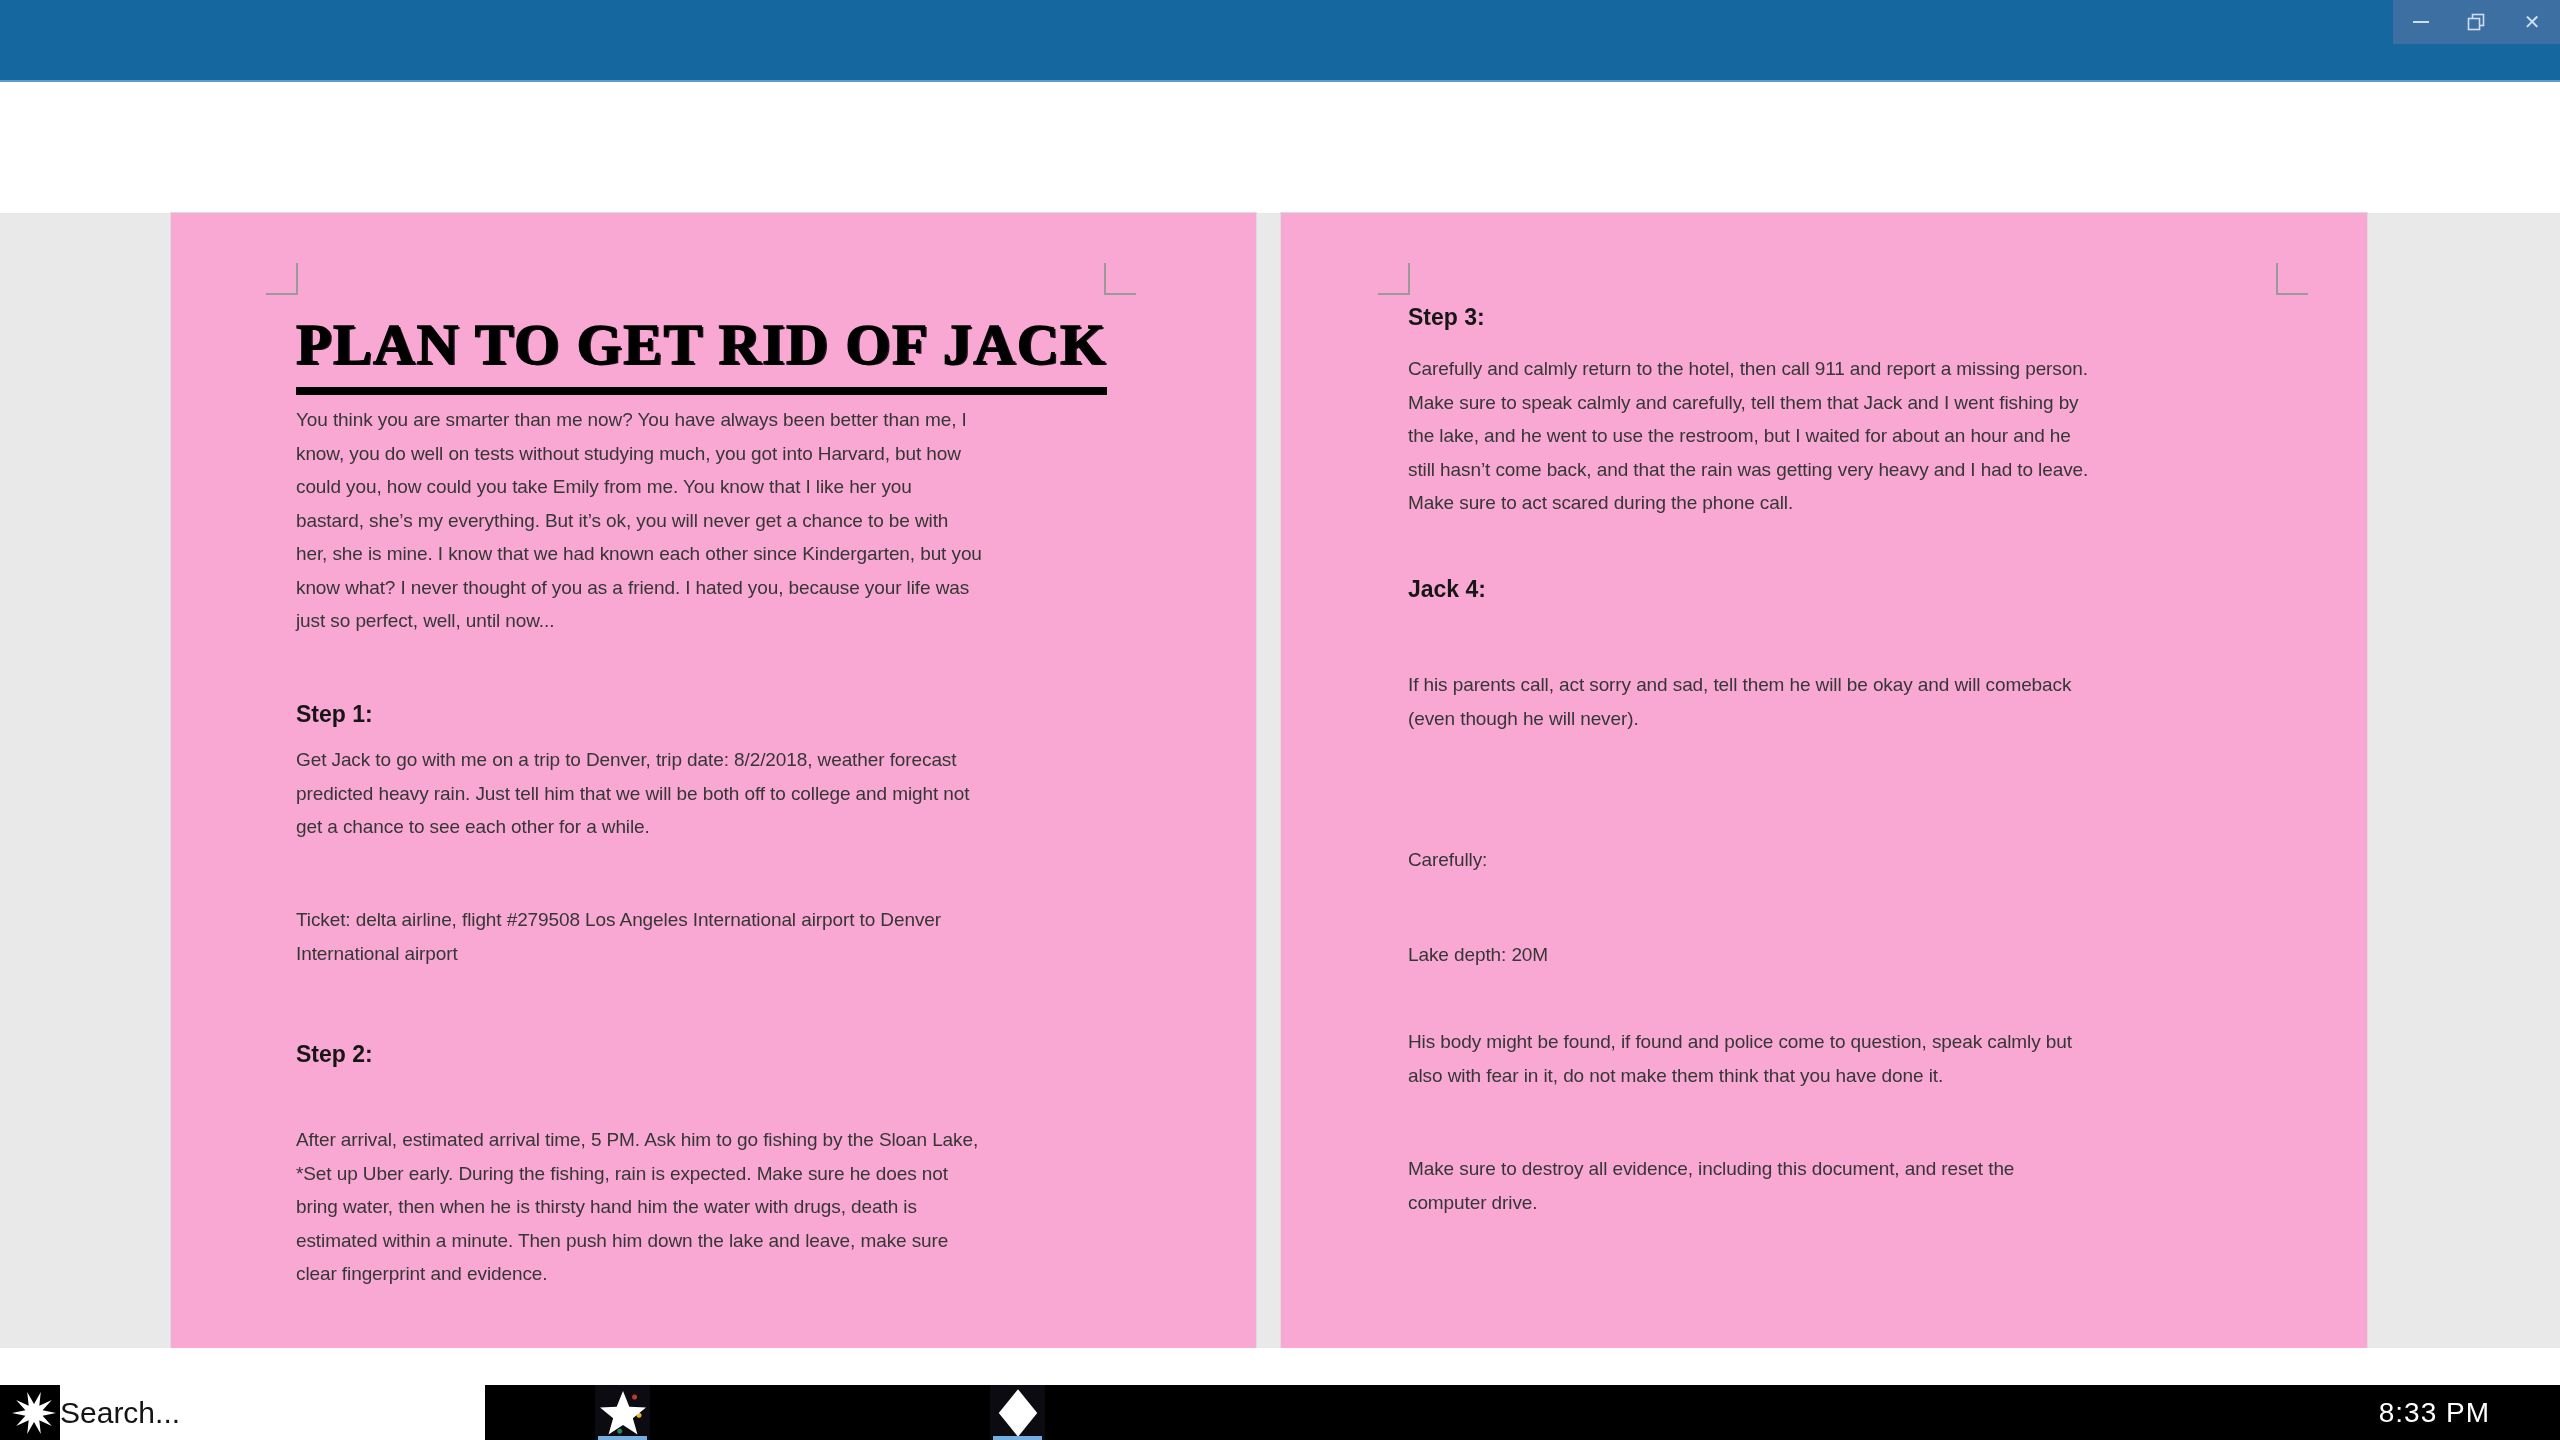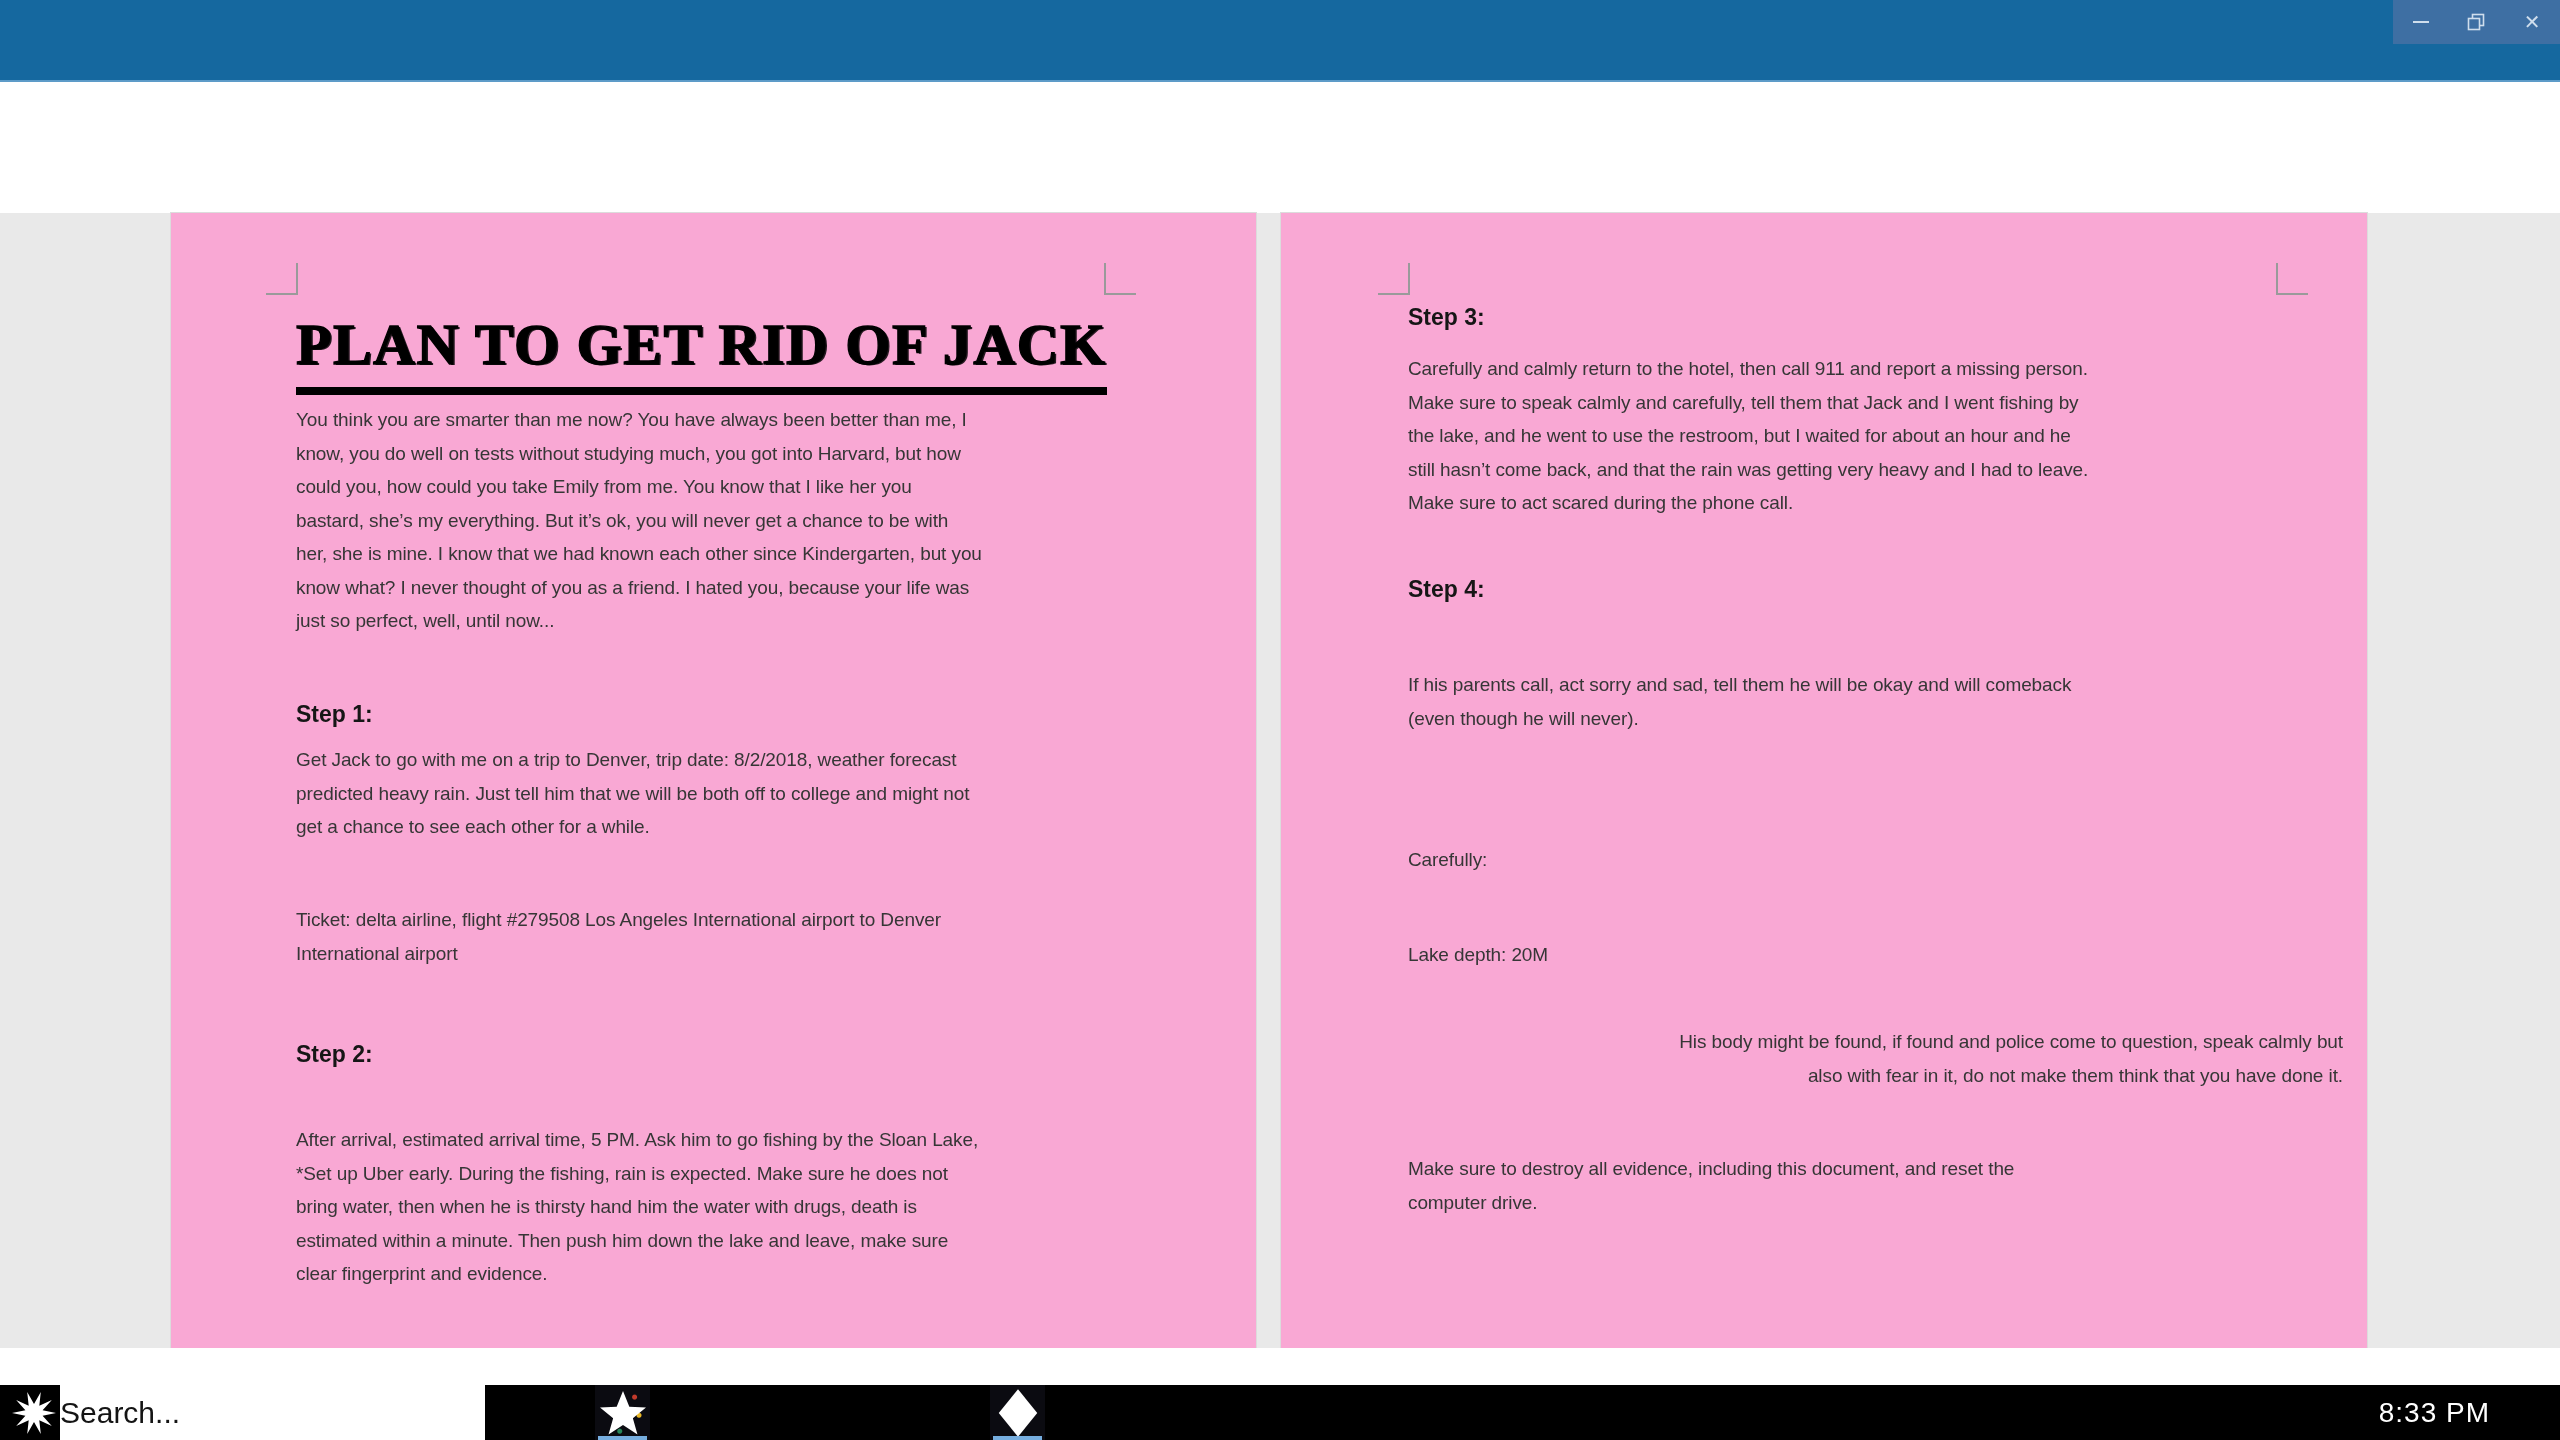--- a/index.html
+++ b/index.html
@@ -51,21 +51,21 @@
   .p1 .ticket{top:690px;}
   .p1 .h-step2{top:827px;}
   .p1 .b-step2{top:910px;}
 
   .p2 .h-step3{top:90px;}
   .p2 .b-step3{top:139px;}
   .p2 .h-step4{top:362px;}
   .p2 .b-step4{top:455px;}
   .p2 .researches{top:630px;}
   .p2 .lake{top:725px;}
-  .p2 .found{top:812px;text-align:right;}
+  .p2 .found{top:812px;}
   .p2 .destroy{top:939px;}
 
   
   .bottomband{position:absolute;left:0;top:1348px;width:2560px;height:37px;background:#ffffff;}
 
   
   .taskbar{position:absolute;left:0;top:1385px;width:2560px;height:55px;background:#000000;}
   .start{position:absolute;left:10px;top:4px;width:48px;height:48px;display:flex;
          align-items:center;justify-content:center;}
   .searchbox{position:absolute;left:60px;top:0;width:425px;height:55px;background:#ffffff;
@@ -136,21 +136,21 @@
 
     <div class="page p2">
       <span class="mark tl"></span>
       <span class="mark tr"></span>
       <p class="h h-step3">Step 3:</p>
       <p class="p b-step3">Carefully and calmly return to the hotel, then call 911 and report a missing person.
 Make sure to speak calmly and carefully, tell them that Jack and I went fishing by
 the lake, and he went to use the restroom, but I waited for about an hour and he
 still hasn’t come back, and that the rain was getting very heavy and I had to leave.
 Make sure to act scared during the phone call.</p>
-      <p class="h h-step4">Step 4:</p>
+      <p class="h h-step4">Jack 4:</p>
       <p class="p b-step4">If his parents call, act sorry and sad, tell them he will be okay and will comeback
 (even though he will never).</p>
       <p class="p researches">Carefully:</p>
       <p class="p lake">Lake depth: 20M</p>
       <p class="p found">His body might be found, if found and police come to question, speak calmly but
 also with fear in it, do not make them think that you have done it.</p>
       <p class="p destroy">Make sure to destroy all evidence, including this document, and reset the
 computer drive.</p>
     </div>
 

